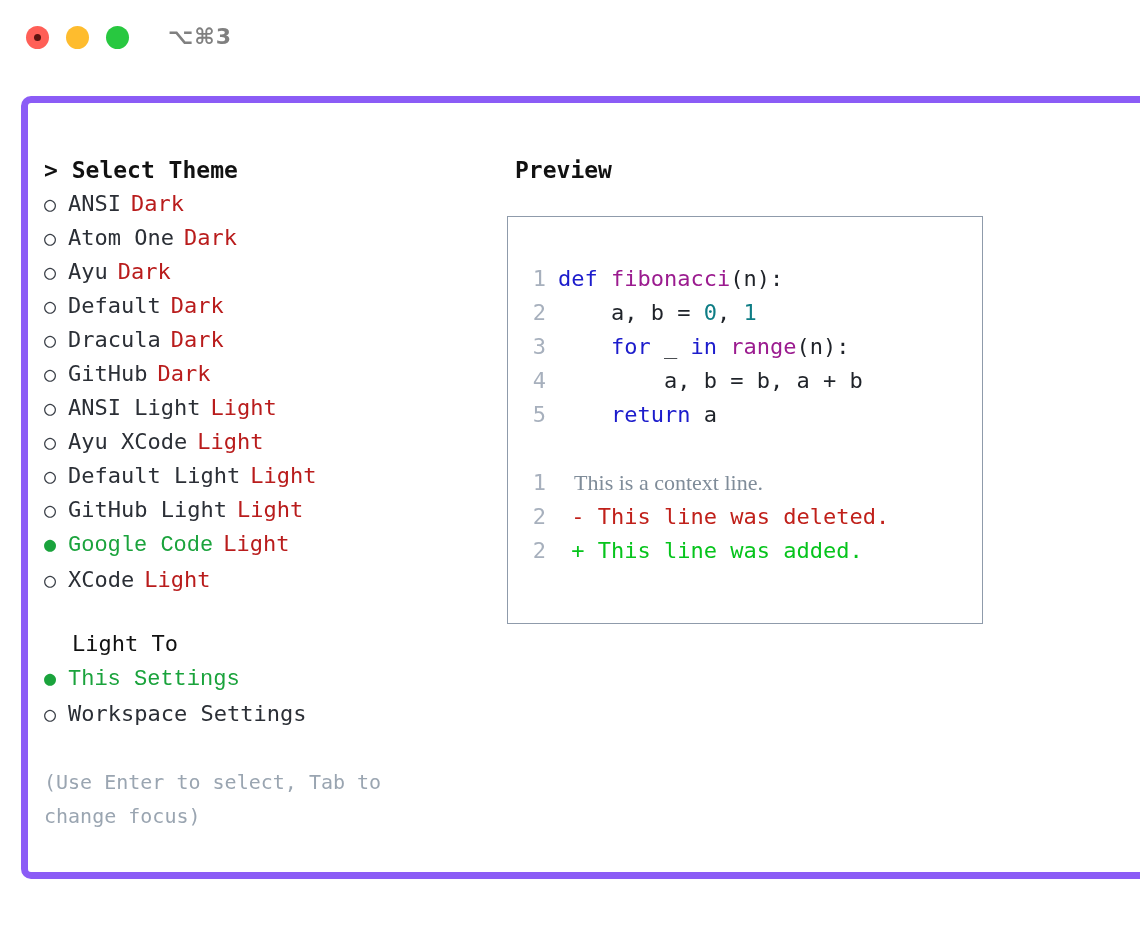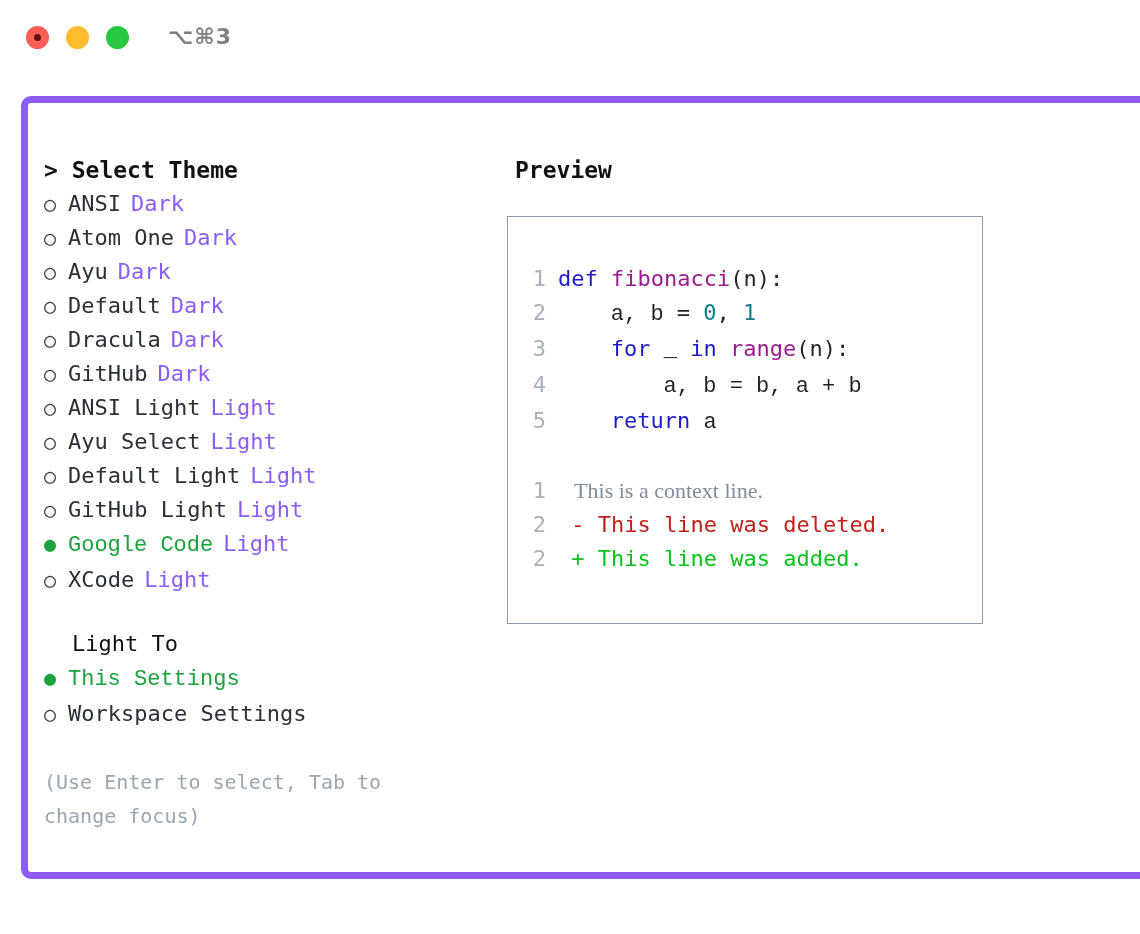--- a/index.html
+++ b/index.html
@@ -114,21 +114,21 @@
     display: inline-block;
     width: 24px;
     flex: 0 0 24px;
     font-size: 20px;
     color: #3a3f47;
     line-height: 34px;
   }
   .option-row.selected .radio { color: #1aa33c; }
   .opt-label { color: #2b2f36; }
   .option-row.selected .opt-label { color: #1aa33c; font-family: Liberation Mono, monospace; }
-  .opt-suffix { color: #8b5cf6; padding-left: 10px; text-align: right; }
+  .opt-suffix { color: #b91c1c; padding-left: 10px; text-align: right; }
 
   .group-gap { height: 30px; }
 
   .subsection-title {
     font-size: 22px;
     color: #111111;
     line-height: 34px;
     padding-left: 28px;
     white-space: pre;
   }
@@ -179,21 +179,21 @@
     flex: 0 0 26px;
     text-align: right;
     color: #a7b0bd;
     margin-right: 12px;
   }
   .code-line.blank { height: 34px; }
 
   .tok-kw   { color: #1c1ccc; }
   .tok-fn   { color: #9b1b8f; }
   .tok-num  { color: #0e7d85; }
-  .tok-id   { color: #1f2329; font-family: Liberation Mono, monospace; }
+  .tok-id   { color: #1f2329; }
   .tok-punc { color: #1f2329; }
   .tok-ctx  { color: #7f8c99; font-family: Liberation Serif, serif; }
   .tok-del  { color: #c0201a; }
   .tok-add  { color: #06c41c; }
 </style>
 </head>
 <body>
 
 <div class="window">
 
@@ -212,21 +212,21 @@
       <div class="left-col">
         <div class="section-title">&gt; Select Theme</div>
         <div id="theme-list">
             <div class="option-row"><span class="radio">○</span><span class="opt-label">ANSI</span><span class="opt-suffix">Dark</span></div>
             <div class="option-row"><span class="radio">○</span><span class="opt-label">Atom One</span><span class="opt-suffix">Dark</span></div>
             <div class="option-row"><span class="radio">○</span><span class="opt-label">Ayu</span><span class="opt-suffix">Dark</span></div>
             <div class="option-row"><span class="radio">○</span><span class="opt-label">Default</span><span class="opt-suffix">Dark</span></div>
             <div class="option-row"><span class="radio">○</span><span class="opt-label">Dracula</span><span class="opt-suffix">Dark</span></div>
             <div class="option-row"><span class="radio">○</span><span class="opt-label">GitHub</span><span class="opt-suffix">Dark</span></div>
             <div class="option-row"><span class="radio">○</span><span class="opt-label">ANSI Light</span><span class="opt-suffix">Light</span></div>
-            <div class="option-row"><span class="radio">○</span><span class="opt-label">Ayu Select</span><span class="opt-suffix">Light</span></div>
+            <div class="option-row"><span class="radio">○</span><span class="opt-label">Ayu XCode</span><span class="opt-suffix">Light</span></div>
             <div class="option-row"><span class="radio">○</span><span class="opt-label">Default Light</span><span class="opt-suffix">Light</span></div>
             <div class="option-row"><span class="radio">○</span><span class="opt-label">GitHub Light</span><span class="opt-suffix">Light</span></div>
             <div class="option-row selected"><span class="radio">●</span><span class="opt-label">Google Code</span><span class="opt-suffix">Light</span></div>
             <div class="option-row"><span class="radio">○</span><span class="opt-label">XCode</span><span class="opt-suffix">Light</span></div>
           </div>
 
         <div class="group-gap"></div>
 
         <div class="subsection-title">Light To</div>
         <div id="apply-list">

